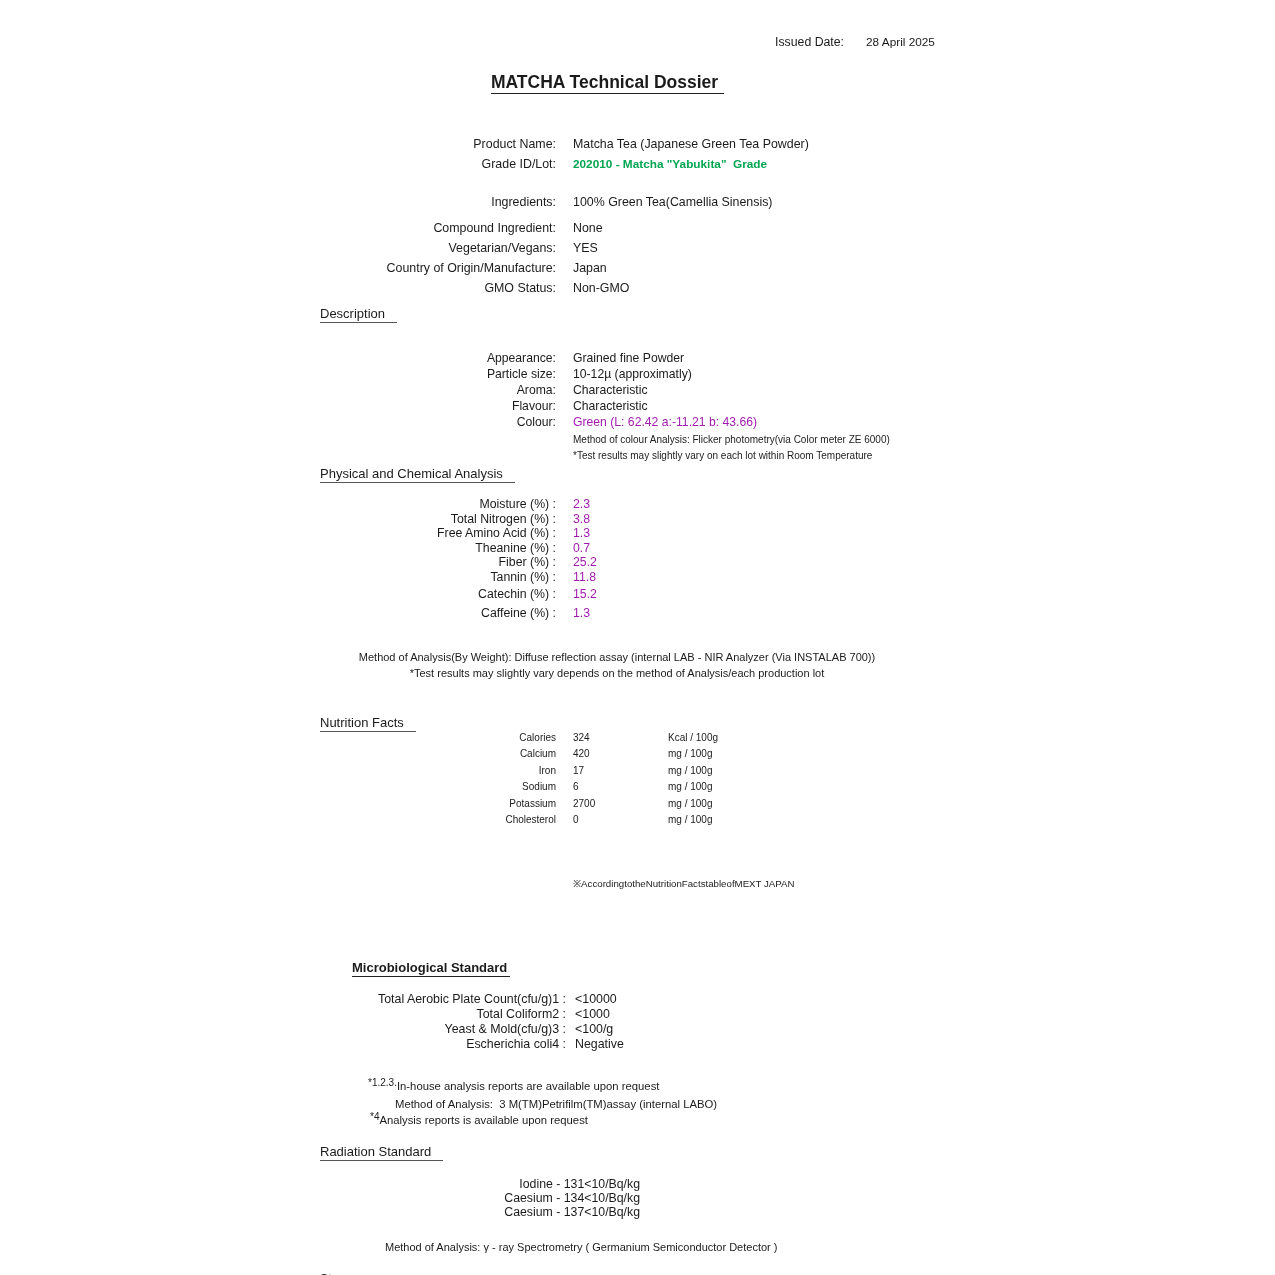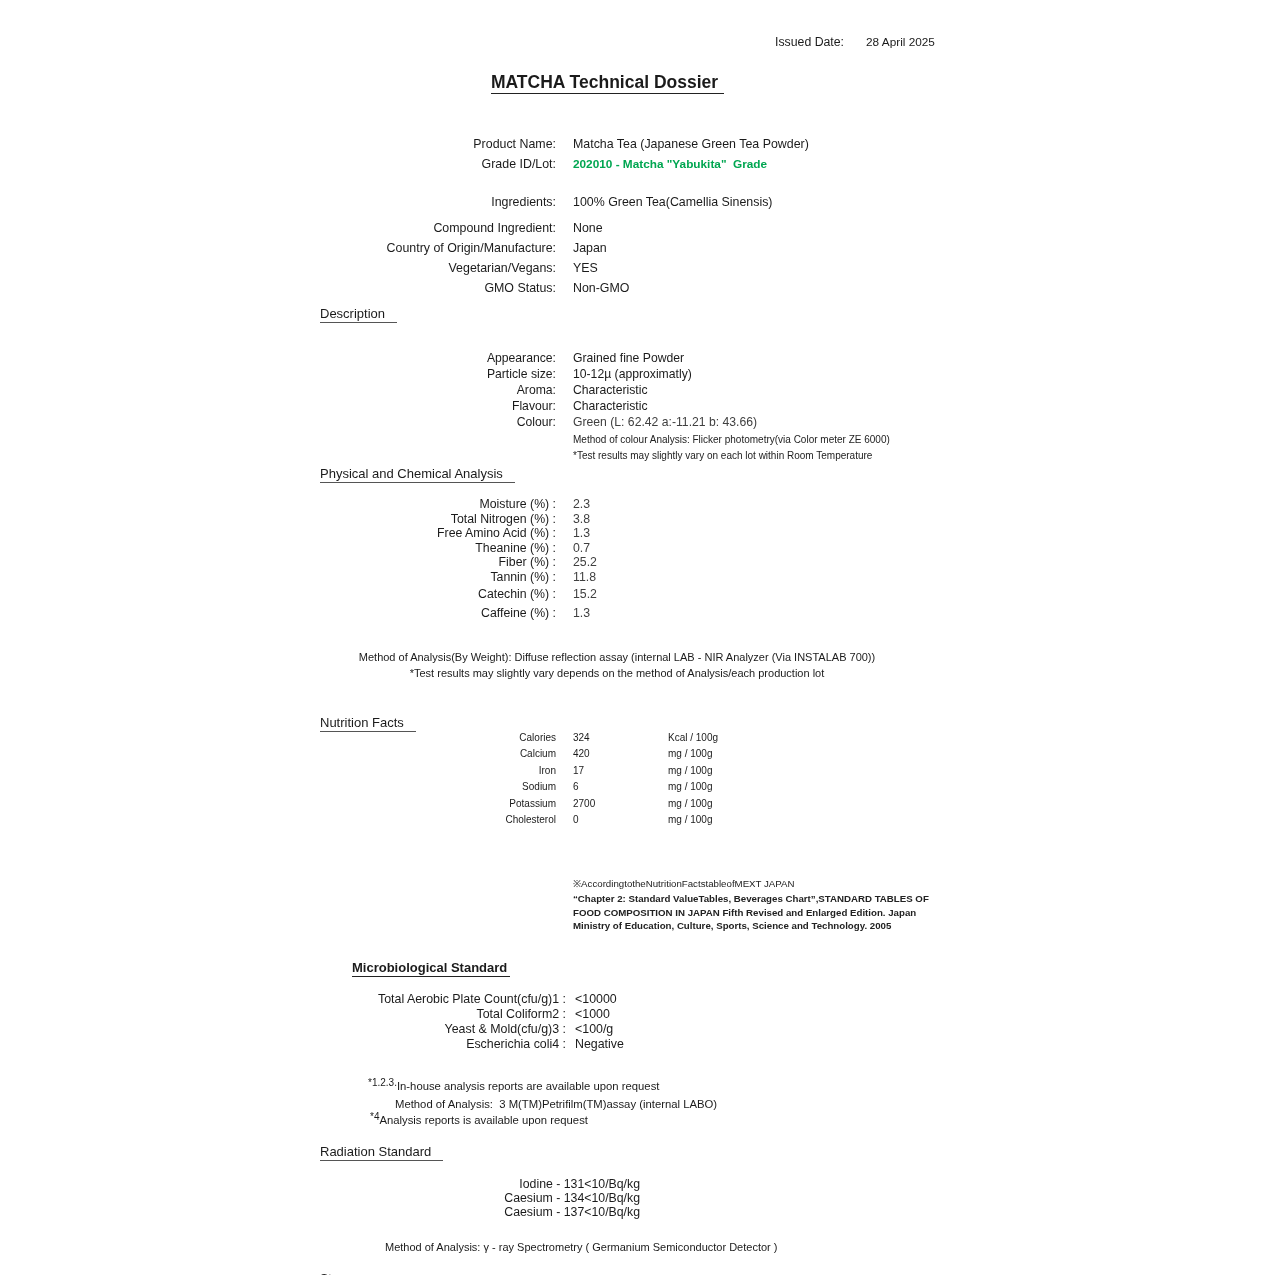--- a/index.html
+++ b/index.html
@@ -25,21 +25,21 @@
   #title span{border-bottom:1.8px solid #222;padding:0 6px 1px 0;text-align:right;}
 
   
   #product-block{left:320px;top:102px;}
   #product-block .row{line-height:20px;}
   #general-block{left:320px;top:160px;}
   #general-block .row{line-height:20px;}
   #general-block .row:first-child{margin-bottom:6px;}
 
   .green-bold{color:#00A651;font-weight:bold;font-size:11.8px;}
-  .blue{color:#404040;}
+  .blue{color:#a21caf;}
 
   
   .sec-h{font-size:13px;}
   .sec-h span{border-bottom:1px solid #555;padding-right:12px;padding-bottom:1px;}
   .sec-h.bold{font-weight:bold;}
   .sec-h.bold span{border-bottom:1.6px solid #222;padding-right:3px;}
   #desc-header{left:320px;top:274px;}
   #phys-header{left:320px;top:434px;}
   #nut-header{left:320px;top:683px;}
   #micro-header{left:320px;top:928px;padding-left:32px;}
@@ -111,26 +111,26 @@
   <div class="abs kv" id="general-block">
     <div class="row">
       <div class="lbl">Ingredients:</div>
       <div class="val">100% Green Tea(Camellia Sinensis)</div>
     </div>
     <div class="row">
       <div class="lbl">Compound Ingredient:</div>
       <div class="val">None</div>
     </div>
     <div class="row">
+      <div class="lbl">Vegetarian/Vegans:</div>
+      <div class="val">YES</div>
+    </div>
+    <div class="row">
       <div class="lbl">Country of Origin/Manufacture:</div>
       <div class="val">Japan</div>
-    </div>
-    <div class="row">
-      <div class="lbl">Vegetarian/Vegans:</div>
-      <div class="val">YES</div>
     </div>
     <div class="row">
       <div class="lbl">GMO Status:</div>
       <div class="val">Non-GMO</div>
     </div>
   </div>
 
   <div class="abs sec-h" id="desc-header">
     <span>Description</span>
   </div>
@@ -230,25 +230,20 @@
       <div class="val">2700</div>
       <div class="unit pre">mg / 100g</div>
     </div>
     <div class="row">
       <div class="lbl">Cholesterol</div>
       <div class="val">0</div>
       <div class="unit pre">mg / 100g</div>
     </div>
   </div>
   <div class="abs pre" id="nut-note1">※AccordingtotheNutritionFactstableofMEXT JAPAN</div>
-  <div class="abs" id="nut-note2">
-    <div class="pre">“Chapter 2: Standard ValueTables, Beverages Chart”,STANDARD TABLES OF</div>
-    <div class="pre">FOOD COMPOSITION IN JAPAN Fifth Revised and Enlarged Edition. Japan</div>
-    <div class="pre">Ministry of Education, Culture, Sports, Science and Technology. 2005</div>
-  </div>
 
   <div class="abs sec-h bold" id="micro-header">
     <span>Microbiological Standard</span>
   </div>
   <div class="abs kv" id="micro-block">
     <div class="row">
       <div class="lbl">Total Aerobic Plate Count(cfu/g)1 :</div>
       <div class="val">&lt;10000</div>
     </div>
     <div class="row">

